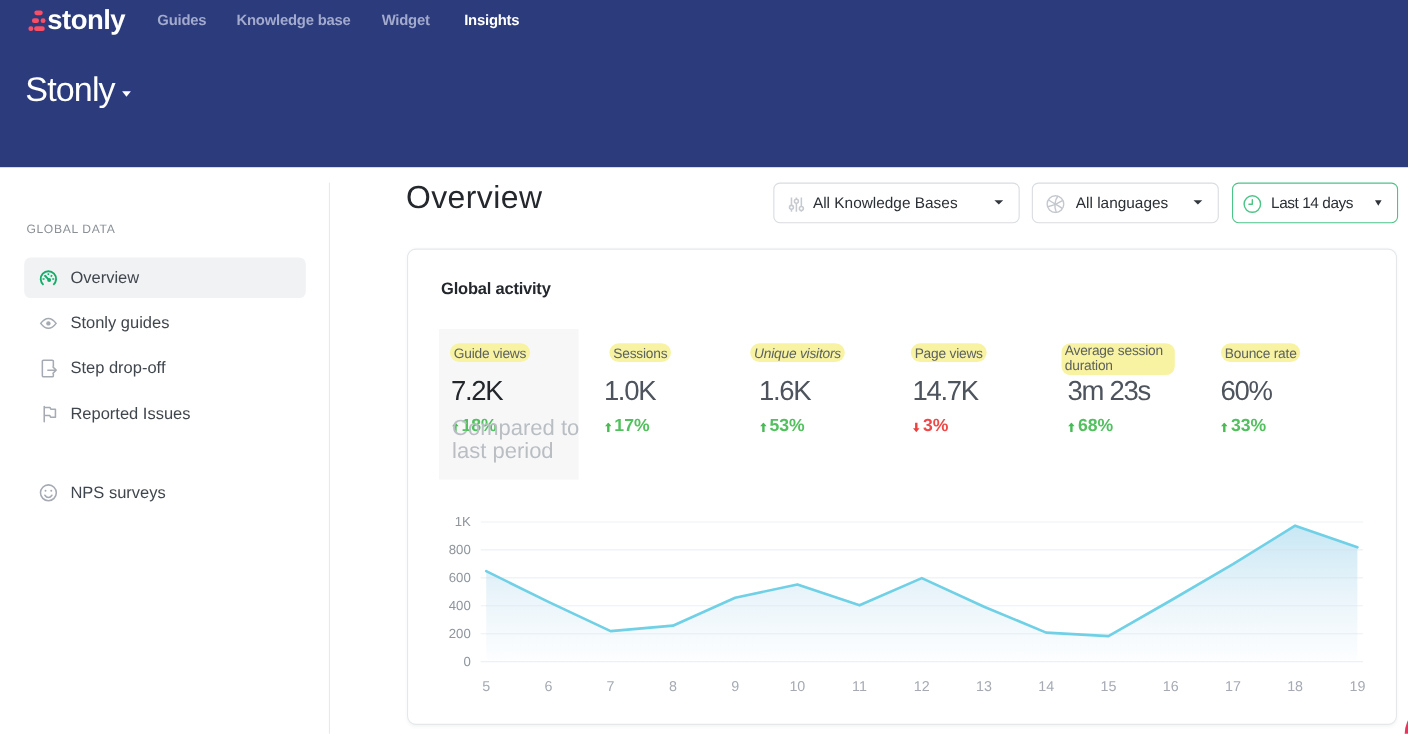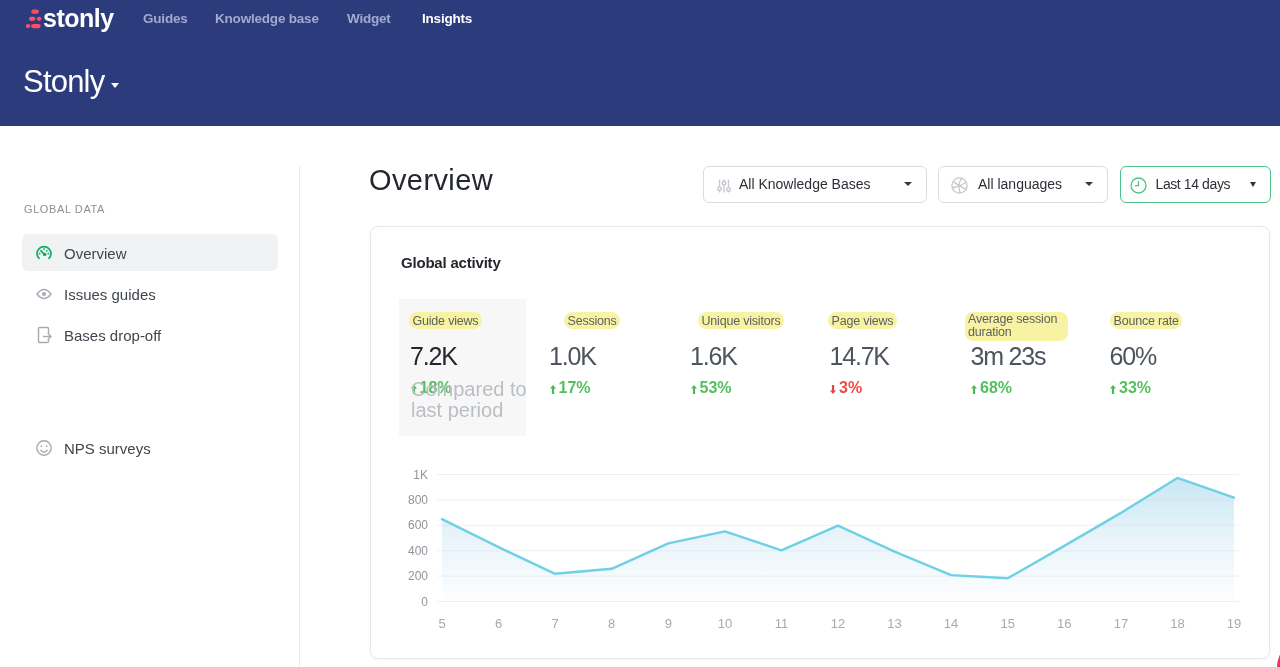--- a/index.html
+++ b/index.html
@@ -1,21 +1,21 @@
 <!DOCTYPE html>
 <html><head>
 <meta charset="utf-8">
 <style>
   * { margin:0; padding:0; box-sizing:border-box; }
   html,body { width:1280px; height:667px; overflow:hidden; }
   body { font-family:"Liberation Sans", sans-serif; background:#fff; position:relative; }
   .abs { position:absolute; }
 
   
-  #header { position:absolute; left:0; top:0; width:1280px; height:126px; background:#2c3b7b; }
+  #header { position:absolute; left:0; top:0; width:1280px; height:152px; background:#2c3b7b; }
   #logo-text { position:absolute; left:43px; top:4px; color:#fff; font-size:25px; font-weight:bold; letter-spacing:-0.5px; }
   .nav-link { position:absolute; top:11px; font-size:13.5px; font-weight:bold; letter-spacing:-0.2px; color:#a2aacd; }
   .nav-link.active { color:#fff; }
   #page-title { position:absolute; left:23px; top:64px; color:#fff; font-size:31px; font-weight:normal; letter-spacing:-0.8px; }
   #title-caret { position:absolute; left:111px; top:83px; width:0; height:0; border-left:4.5px solid transparent; border-right:4.5px solid transparent; border-top:5px solid #fff; }
 
   
   #sidebar { position:absolute; left:0; top:118px; width:300px; height:549px; background:#fff; border-right:1px solid #e8e9eb;margin-top:48px; }
   #global-data { position:absolute; left:24px; top:37px; font-size:11px; color:#8a9096; letter-spacing:0.6px; font-weight:normal; }
   .menu-item { position:absolute; left:22px; width:256px; height:37px; border-radius:6px; }
@@ -85,32 +85,38 @@
       <circle cx="9.7" cy="10.5" r="1.8" fill="#12ad68" stroke="none"></circle>
     </svg>
     <div class="mi-label">Overview</div>
   </div>
 
   <div class="menu-item" style="top:109px;">
     <svg class="mi-icon" viewBox="0 0 18 18" fill="none" stroke="#a5aab3" stroke-width="1.4">
       <path d="M2 9 C4.4 5.8 6.5 4.5 9 4.5 C11.5 4.5 13.6 5.8 16 9 C13.6 12.2 11.5 13.5 9 13.5 C6.5 13.5 4.4 12.2 2 9 Z"></path>
       <circle cx="9" cy="9" r="2" fill="#a5aab3" stroke="none"></circle>
     </svg>
-    <div class="mi-label">Issues guides</div>
+    <div class="mi-label">Stonly guides</div>
   </div>
 
   <div class="menu-item" style="top:150px;">
     <svg class="mi-icon" viewBox="0 0 18 18" fill="none" stroke="#a5aab3" stroke-width="1.4">
       <path d="M13.5 7.5 V2.5 a1 1 0 0 0 -1 -1 H4.5 a1 1 0 0 0 -1 1 V15.5 a1 1 0 0 0 1 1 H12.5 a1 1 0 0 0 1 -1 V13.5"></path>
       <line x1="8" y1="10.5" x2="16" y2="10.5"></line>
       <path d="M13.2 7.7 L16 10.5 L13.2 13.3" stroke-linecap="round" stroke-linejoin="round"></path>
     </svg>
-    <div class="mi-label">Bases drop-off</div>
-  </div>
-
+    <div class="mi-label">Step drop-off</div>
+  </div>
+
+  <div class="menu-item" style="top:191px;">
+    <svg class="mi-icon" viewBox="0 0 18 18" fill="none" stroke="#a5aab3" stroke-width="1.4">
+      <path d="M5.2 16.4 V2.6 M5.2 3.5 H10.5 L11.2 5.0 H15.4 V12.3 H11 L10.3 10.8 H5.2" stroke-linecap="round" stroke-linejoin="round"></path>
+    </svg>
+    <div class="mi-label">Reported Issues</div>
+  </div>
 
 
   <div class="menu-item" style="top:263px;">
     <svg class="mi-icon" viewBox="0 0 18 18" fill="none" stroke="#a5aab3" stroke-width="1.4">
       <circle cx="9" cy="9" r="7.2"></circle>
       <circle cx="6.4" cy="7.2" r="0.9" fill="#a5aab3" stroke="none"></circle>
       <circle cx="11.6" cy="7.2" r="0.9" fill="#a5aab3" stroke="none"></circle>
       <path d="M5.8 11.2 C6.7 12.5 8 13.2 9 13.2 C10 13.2 11.3 12.5 12.2 11.2" stroke-linecap="round"></path>
     </svg>
     <div class="mi-label">NPS surveys</div>
@@ -150,22 +156,22 @@
   </svg>
   <div class="fb-text" style="left:35px; letter-spacing:-0.4px;">Last 14 days</div>
   <div class="caret" style="left:129px; border-left:3.5px solid transparent; border-right:3.5px solid transparent; border-top:5px solid #2f343a;"></div>
 </div>
 
 <div id="card">
   <div id="card-title">Global activity</div>
   <div id="col1-bg"></div>
 
   <div class="pill" style="left:38px;">Guide views</div>
-  <div class="pill" style="left:193px;">Sessions</div>
-  <div class="pill" style="left:327px;">Unique visitors</div>
+  <div class="pill" style="left:183px;">Sessions</div>
+  <div class="pill" style="left:311px;font-style:italic;">Unique visitors</div>
   <div class="pill" style="left:457px;">Page views</div>
   <div class="pill two-line" style="left:593.5px;">Average session duration</div>
   <div class="pill" style="left:739px;">Bounce rate</div>
 
   <div class="metric-value first" style="left:39px;">7.2K</div>
   <div class="metric-value" style="left:178px;">1.0K</div>
   <div class="metric-value" style="left:319px;">1.6K</div>
   <div class="metric-value" style="left:458.5px;">14.7K</div>
   <div class="metric-value" style="left:599.5px;">3m 23s</div>
   <div class="metric-value" style="left:738.5px;">60%</div>

